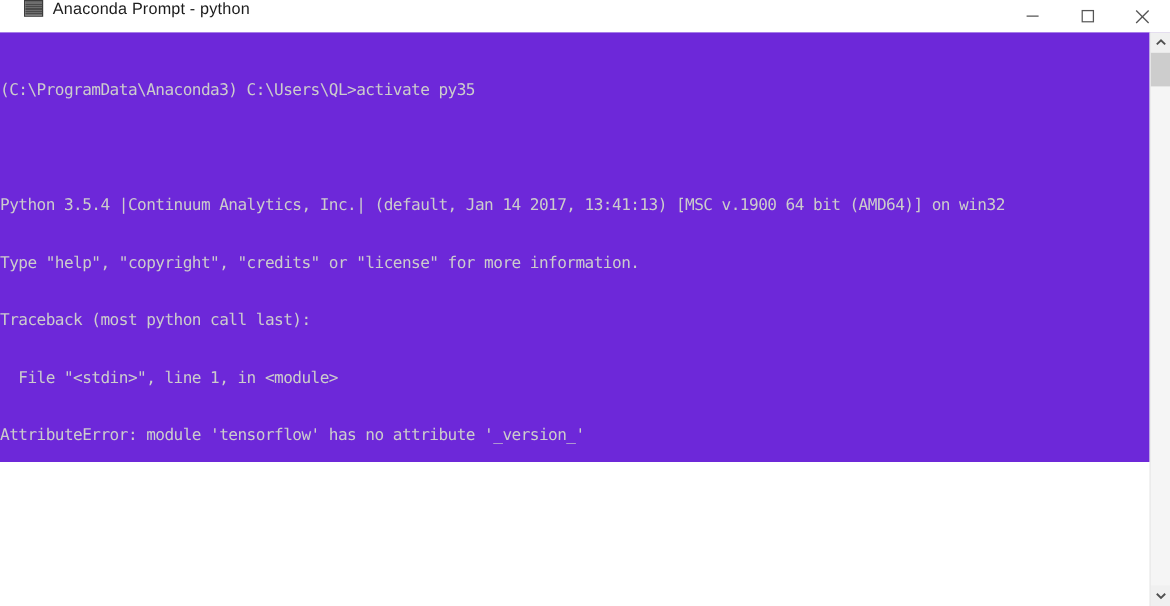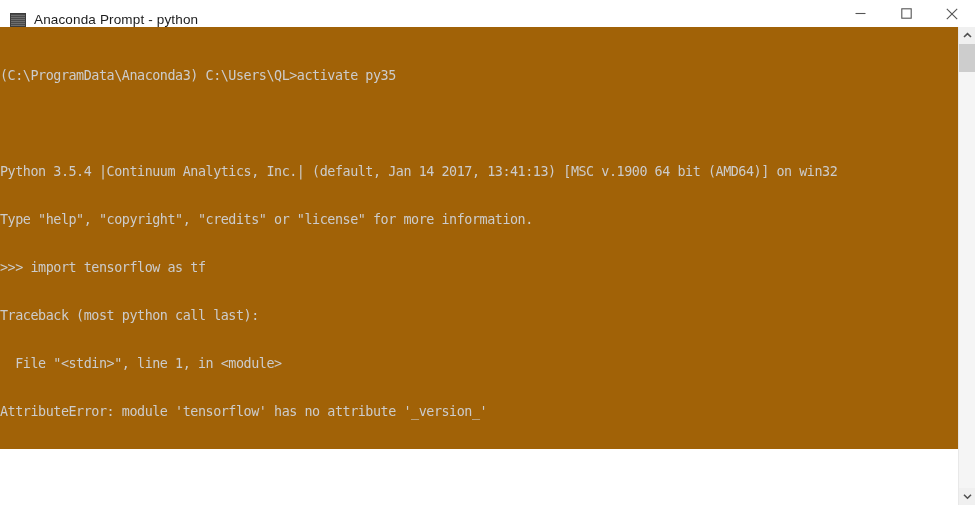--- a/index.html
+++ b/index.html
@@ -30,22 +30,22 @@
     top: 0; left: 0;
     width: 975px;
     height: 27px;
     background: #ffffff;
     display: flex;
     align-items: center;
     box-sizing: border-box;
   }
   #title-left {
     display: flex;
-    align-items: flex-end;
-    padding-left: 10px;
+    align-items: flex-start;
+    padding-left: 20px;
     flex: 1 1 auto;
     min-width: 0;
     height: 27px;
   }
   #app-icon {
     width: 16px;
     height: 14px;
     margin-right: 8px;
     background:
       repeating-linear-gradient(
@@ -81,22 +81,22 @@
   }
   .winbtn svg { display: block; }
   .gl { stroke: #555555; stroke-width: 1.1px; fill: none; }
 
   
   #console {
     position: absolute;
     top: 27px;
     left: 0;
     width: 975px;
-    height: 422px;
-    background: #a16207;
+    height: 358px;
+    background: #6d28d9;
     box-sizing: border-box;
     overflow: hidden;
   }
 
   #console-text {
     position: absolute;
     top: 9px;
     left: 0px;
     width: 950px;
     font-family: "DejaVu Sans Mono", "Liberation Mono", monospace;
@@ -184,21 +184,20 @@
       </div>
     </div>
   </div>
 
   <div id="console">
     <div id="console-text">
       <div class="cline">(C:\ProgramData\Anaconda3) C:\Users\QL&gt;activate py35</div>
       <div class="cline blank"></div>
       <div class="cline">Python 3.5.4 |Continuum Analytics, Inc.| (default, Jan 14 2017, 13:41:13) [MSC v.1900 64 bit (AMD64)] on win32</div>
       <div class="cline">Type "help", "copyright", "credits" or "license" for more information.</div>
-      <div class="cline">&gt;&gt;&gt; import tensorflow as tf</div>
       <div class="cline">Traceback (most python call last):</div>
       <div class="cline">  File "&lt;stdin&gt;", line 1, in &lt;module&gt;</div>
       <div class="cline">AttributeError: module 'tensorflow' has no attribute '_version_'</div>
       
       
       
     </div>
   </div>
 
   <div id="scrollbar">

